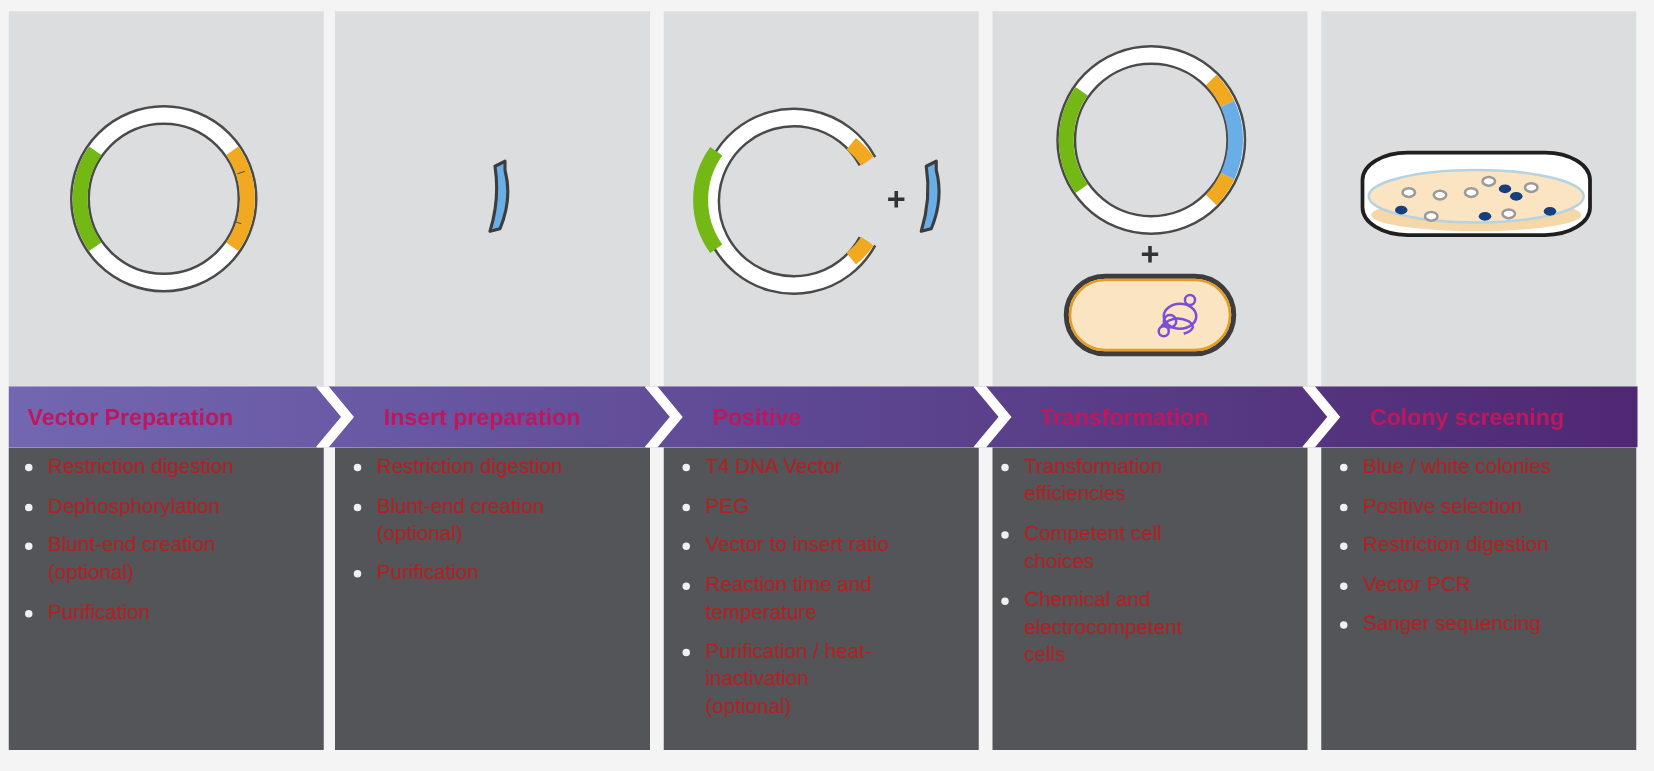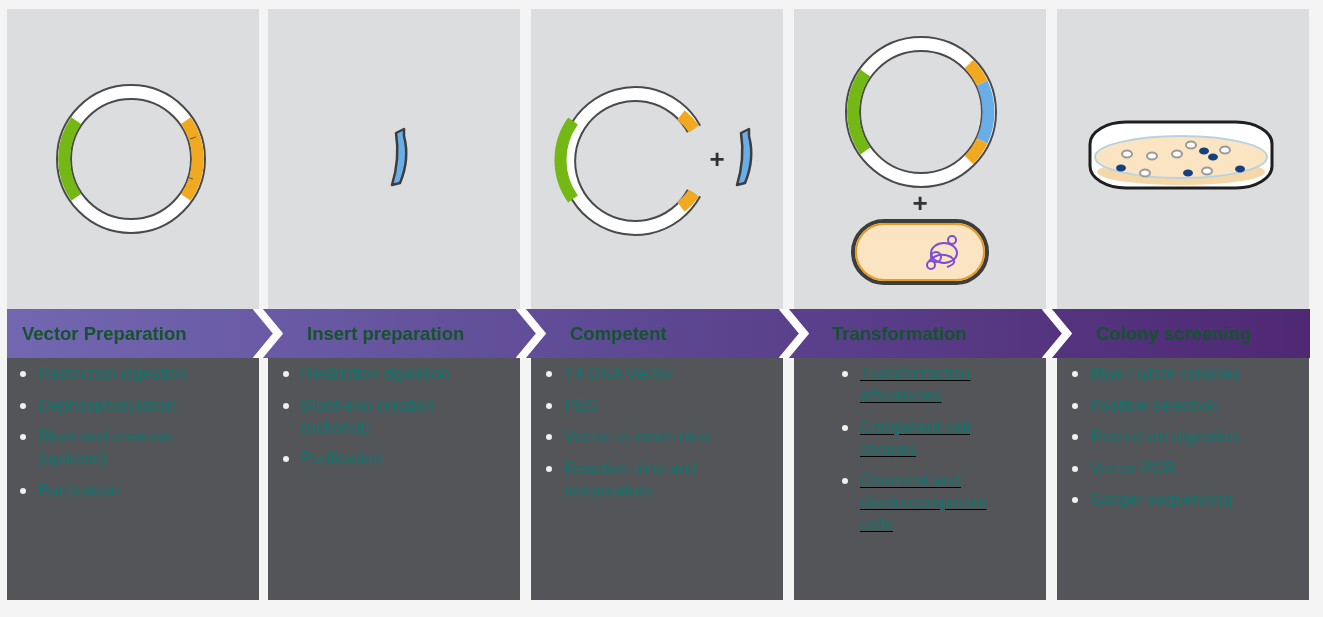--- a/index.html
+++ b/index.html
@@ -9,25 +9,25 @@
     font-family: "Liberation Sans", sans-serif;
   }
   .col { position: absolute; top: 9px; width: 252px; height: 591px; }
   .illus { position: absolute; left: 0; top: 0; width: 100%; height: 300px; background: #dcdddf; }
   .illus svg { position: absolute; left: 0; top: 0; width: 252px; height: 300px; }
   .body { position: absolute; left: 0; top: 349px; width: 100%; height: 242px; background: #545558; }
   .band { position: absolute; top: 309px; left: 0; width: 1323px; height: 49px; }
   .band svg { width: 1323px; height: 49px; display: block; }
   .stage-title {
     position: absolute; top: 309px; height: 49px; line-height: 49px;
-    color: #14532d; font-weight: bold; font-size: 18.5px; white-space: nowrap;
+    color: #be185d; font-weight: bold; font-size: 18.5px; white-space: nowrap;
   }
   ul.items { list-style: none; margin: 0; padding: 0; position: absolute; left: 12px; top: 362px; width: 232px; }
   ul.items li {
-    position: relative; padding-left: 19px; color: #0f766e; font-size: 16.5px;
+    position: relative; padding-left: 19px; color: #b91c1c; font-size: 16.5px;
     line-height: 22px; margin-bottom: 9.5px;
   }
   ul.items li::before {
     content: ""; position: absolute; left: 1px; top: 9px; width: 6px; height: 6px;
     border-radius: 50%; background: #f0f0f0;
   }
 </style>
 </head>
 <body>
 
@@ -133,42 +133,43 @@
       <polyline points="256,-2 278,24.5 256,51"></polyline>
       <polyline points="519,-2 541,24.5 519,51"></polyline>
       <polyline points="782,-2 804,24.5 782,51"></polyline>
       <polyline points="1045,-2 1067,24.5 1045,51"></polyline>
     </g>
   </svg>
 </div>
 
 <div class="stage-title" style="left:22px;">Vector Preparation</div>
 <div class="stage-title" style="left:307px;">Insert preparation</div>
-<div class="stage-title" style="left:570px;">Competent</div>
+<div class="stage-title" style="left:570px;">Positive</div>
 <div class="stage-title" style="left:832px;">Transformation</div>
 <div class="stage-title" style="left:1096px;">Colony screening</div>
 
 <ul class="items" style="left:19px;">
   <li>Restriction digestion</li>
   <li>Dephosphorylation</li>
   <li style="width:170px;">Blunt-end creation (optional)</li>
   <li>Purification</li>
 </ul>
 <ul class="items" style="left:282px;">
   <li>Restriction digestion</li>
   <li style="width:170px;">Blunt-end creation (optional)</li>
   <li>Purification</li>
 </ul>
 <ul class="items" style="left:545px;">
   <li>T4 DNA Vector</li>
   <li>PEG</li>
   <li>Vector to insert ratio</li>
   <li style="width:170px;">Reaction time and temperature</li>
+  <li style="width:150px;">Purification / heat-inactivation (optional)</li>
 </ul>
-<ul class="items" style="left:841px;text-decoration:underline;">
+<ul class="items" style="left:800px;">
   <li style="width:140px;">Transformation efficiencies</li>
   <li style="width:140px;">Competent cell choices</li>
   <li style="width:160px;">Chemical and electrocompetent cells</li>
 </ul>
 <ul class="items" style="left:1071px;">
   <li>Blue / white colonies</li>
   <li>Positive selection</li>
   <li>Restriction digestion</li>
   <li>Vector PCR</li>
   <li>Sanger sequencing</li>

